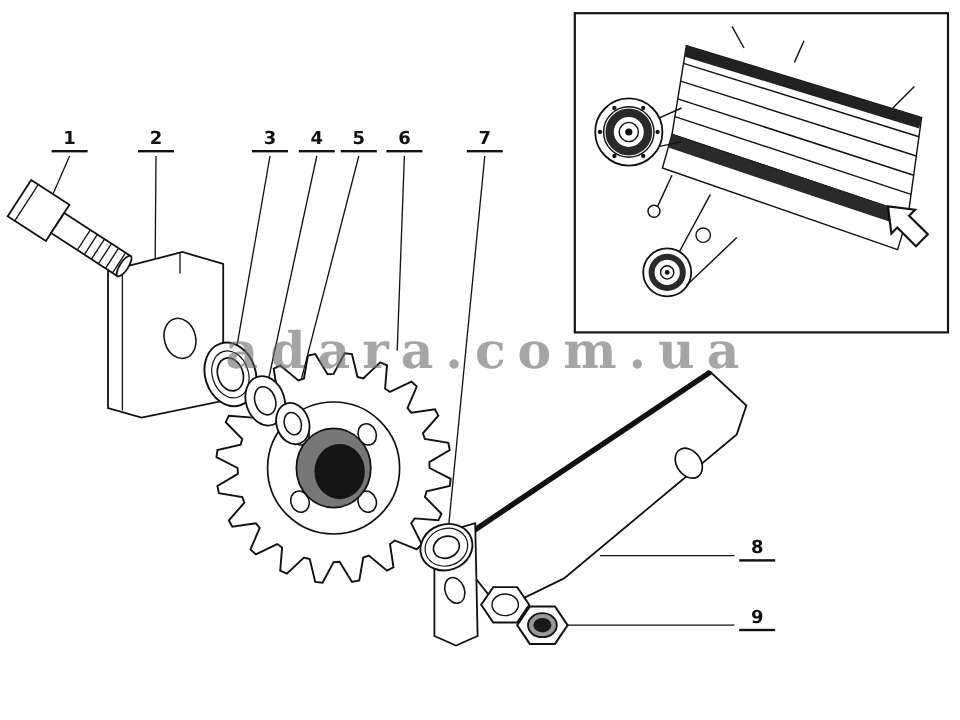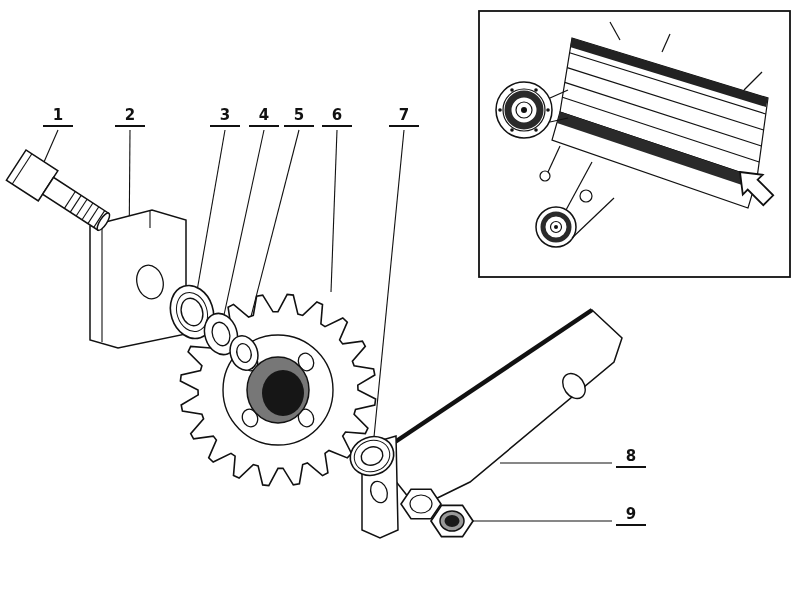--- a/index.html
+++ b/index.html
@@ -154,13 +154,14 @@
   <div class="callout" style="left:43px;top:107px"><span>1</span></div>
   <div class="callout" style="left:115px;top:107px"><span>2</span></div>
   <div class="callout" style="left:210px;top:107px"><span>3</span></div>
   <div class="callout" style="left:249px;top:107px"><span>4</span></div>
   <div class="callout" style="left:284px;top:107px"><span>5</span></div>
   <div class="callout" style="left:322px;top:107px"><span>6</span></div>
   <div class="callout" style="left:389px;top:107px"><span>7</span></div>
   <div class="callout" style="left:616px;top:448px"><span>8</span></div>
   <div class="callout" style="left:616px;top:506px"><span>9</span></div>
 
+  <div class="watermark">adara.com.ua</div>
 </div>
 
 </body></html>

